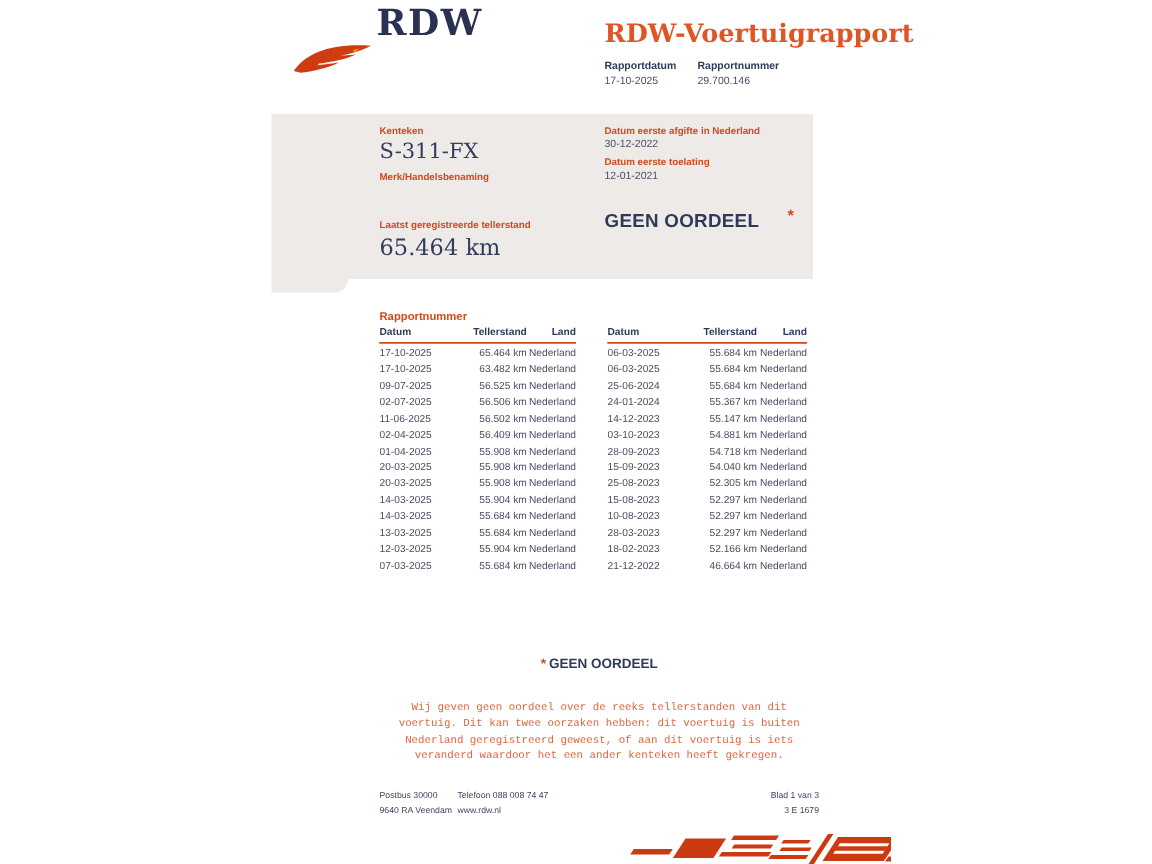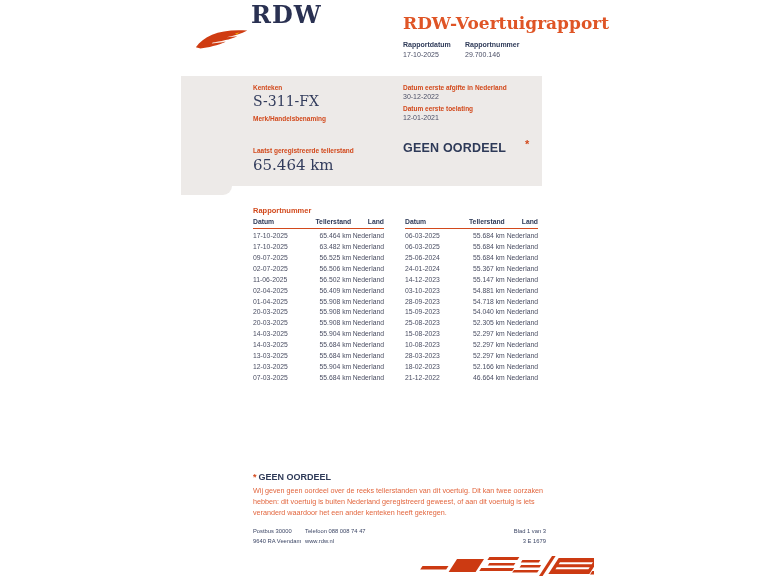--- a/index.html
+++ b/index.html
@@ -46,24 +46,24 @@
   table { border-collapse: collapse; table-layout: fixed; }
   .odo-table-left  { width: 131px; }
   .odo-table-right { width: 133px; }
   th { font-size: 6.8px; font-weight: 700; color: #2e3a58; text-align: left;
        border-bottom: 1px solid #d2491c; padding: 2px 0 3px 0; }
   th.num, td.c1, th.land, td.c2 { text-align: right; }
   td { font-size: 6.8px; color: #4a4e63; padding: 2.6px 0 1.4px 0; }
   col.cd { width: 42%; } col.ct { width: 33%; } col.cl { width: 25%; }
 
   
-  .note { left: 253px; top: 472px; width: 293px; }
+  .note { left: 253px; top: 437px; width: 293px; text-align: center; }
   .note-head { font-size: 9px; font-weight: 700; color: #2e3a58; }
   .note-star { color: #d2491c; margin-right: 2px; }
-  .note-body { margin-top: 4px; font-size: 7.2px; line-height: 10.8px; color: #e2663e; }
+  .note-body { margin-top: 20px; font-size: 7.2px; line-height: 10.8px; color: #e2663e; font-family: Liberation Mono, monospace; }
 
   
   .footer-col { font-size: 5.8px; color: #3d4766; line-height: 10px; }
   .f1 { left: 253px; top: 526px; }
   .f2 { left: 305px; top: 526px; }
   .f3 { left: 440px; top: 526px; width: 106px; text-align: right; }
 
   .bottom-art { left: 416px; top: 556px; width: 178px; height: 20px; }
 </style>
 </head>

